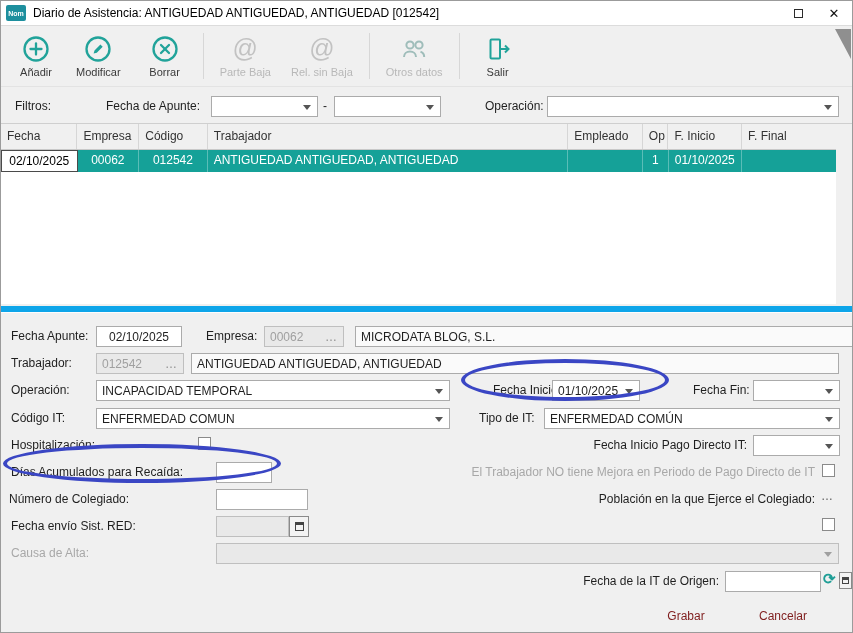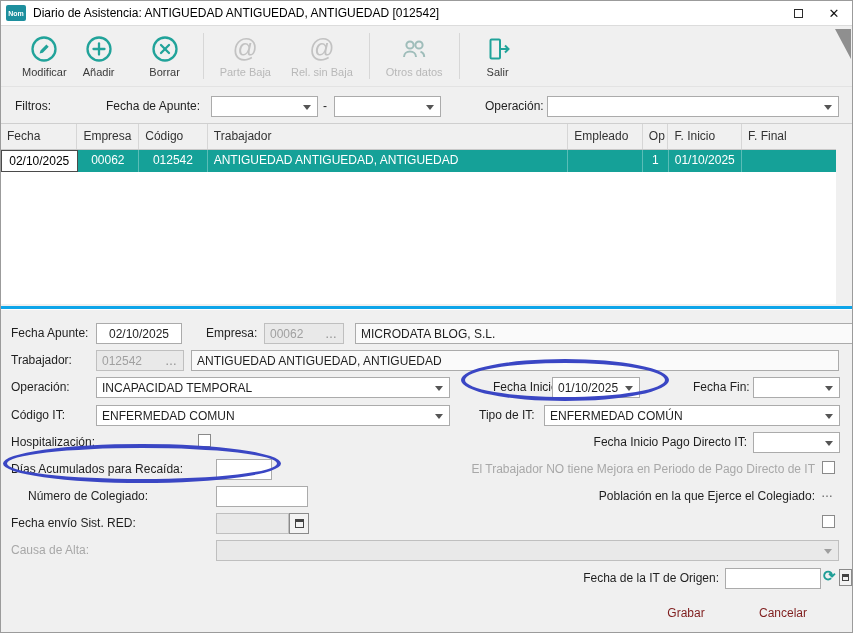--- a/index.html
+++ b/index.html
@@ -51,21 +51,21 @@
   .grid { position:absolute; left:0; top:123px; right:16px; height:180px; background:#fff; }
   .thead { display:flex; height:26px; background:#f0f0f0; border-bottom:1px solid #c9c9c9; }
   .th { border-right:1px solid #d6d6d6; padding:5px 6px; font-size:12px; color:#333; overflow:hidden; white-space:nowrap; }
   .trow { display:flex; height:22px; background:#15a198; color:#fff; }
   .td { padding:3px 6px; font-size:12px; white-space:nowrap; overflow:hidden; border-right:1px solid rgba(255,255,255,0.30); }
   .td.c { text-align:center; padding-left:2px; padding-right:2px; }
   .td.focus-cell { background:#fff; color:#000; border:1px solid #4a4a4a; text-align:center; }
 
   
   .form { position:absolute; left:0; top:305px; right:0; bottom:0; background:#f0f0f0;
-          border-top:3px solid #0ea5e9; box-shadow: inset 0 1px 0 #fdfdfd; }
+          border-top:6px solid #0ea5e9; box-shadow: inset 0 1px 0 #fdfdfd; }
   .small-btn { position:absolute; background:#f3f3f3; border:1px solid #8a8a8a; display:flex;
                align-items:center; justify-content:center; }
   .cal-ic { width:9px; height:9px; border:1px solid #444; box-shadow: inset 0 2px 0 #444; display:inline-block; }
   .refresh-ic { position:absolute; color:#1f9e96; font-size:15px; font-weight:bold; }
   .flat-btn { position:absolute; width:80px; text-align:center; color:#7f1d1d; font-size:12px; padding:4px 0; }
 
   
   .oval { position:absolute; border:4px solid #3a46c4; border-radius:50%; pointer-events:none; }
 
   
@@ -83,34 +83,34 @@
     <span class="tb-spacer"></span>
     <span class="win-btn">
         <span class="max-box"></span>
       </span>
     <span class="win-btn">
         <span class="close-glyph">✕</span>
       </span>
   </div>
 
   <div class="toolbar">
-    <div class="tb-btn" style="margin-left:8px">
-      <svg width="30" height="30" viewBox="0 0 30 30">
-        <circle cx="15" cy="15" r="11.5" fill="none" stroke="#21a39a" stroke-width="2.3"></circle>
-        <path d="M10.6 19.6l.9-3.2 5.9-5.9 2.3 2.3-5.9 5.9-3.2.9z" fill="#21a39a"></path>
-      </svg>
-      <span class="tb-lbl">Modificar</span>
-    </div>
     <div class="tb-btn">
       <svg width="30" height="30" viewBox="0 0 30 30">
         <circle cx="15" cy="15" r="11.5" fill="none" stroke="#21a39a" stroke-width="2.3"></circle>
         <line x1="15" y1="9.5" x2="15" y2="20.5" stroke="#21a39a" stroke-width="2.3" stroke-linecap="round"></line>
         <line x1="9.5" y1="15" x2="20.5" y2="15" stroke="#21a39a" stroke-width="2.3" stroke-linecap="round"></line>
       </svg>
       <span class="tb-lbl">Añadir</span>
+    </div>
+    <div class="tb-btn" style="margin-left:8px">
+      <svg width="30" height="30" viewBox="0 0 30 30">
+        <circle cx="15" cy="15" r="11.5" fill="none" stroke="#21a39a" stroke-width="2.3"></circle>
+        <path d="M10.6 19.6l.9-3.2 5.9-5.9 2.3 2.3-5.9 5.9-3.2.9z" fill="#21a39a"></path>
+      </svg>
+      <span class="tb-lbl">Modificar</span>
     </div>
     <div class="tb-btn" style="margin-left:12px">
       <svg width="30" height="30" viewBox="0 0 30 30">
         <circle cx="15" cy="15" r="11.5" fill="none" stroke="#21a39a" stroke-width="2.3"></circle>
         <line x1="11" y1="11" x2="19" y2="19" stroke="#21a39a" stroke-width="2.3" stroke-linecap="round"></line>
         <line x1="19" y1="11" x2="11" y2="19" stroke="#21a39a" stroke-width="2.3" stroke-linecap="round"></line>
       </svg>
       <span class="tb-lbl">Borrar</span>
     </div>
     <div class="tb-sep"></div>
@@ -237,21 +237,21 @@
         <span></span>
       </div>
 
     <span class="lbl" style="left:10px; top:153px">Días Acumulados para Recaída:</span>
     <div class="inp" style="left:215px; top:150px; width:56px">
         <span></span>
       </div>
     <span class="lbl gray" style="right:37px; top:153px">El Trabajador NO tiene Mejora en Periodo de Pago Directo de IT</span>
     <div class="chk" style="left:821px; top:152px"></div>
 
-    <span class="lbl" style="left:27px; top:180px">Número de Colegiado:</span>
+    <span class="lbl" style="left:8px; top:180px">Número de Colegiado:</span>
     <div class="inp" style="left:215px; top:177px; width:92px">
         <span></span>
       </div>
     <span class="lbl" style="right:37px; top:180px">Población en la que Ejerce el Colegiado:</span>
     <span class="lbl" style="left:820px; top:177px; color:#5a5a5a; letter-spacing:1px">…</span>
 
     <span class="lbl" style="left:10px; top:207px">Fecha envío Sist. RED:</span>
     <div class="inp disabled" style="left:215px; top:204px; width:73px">
         <span></span>
       </div>

